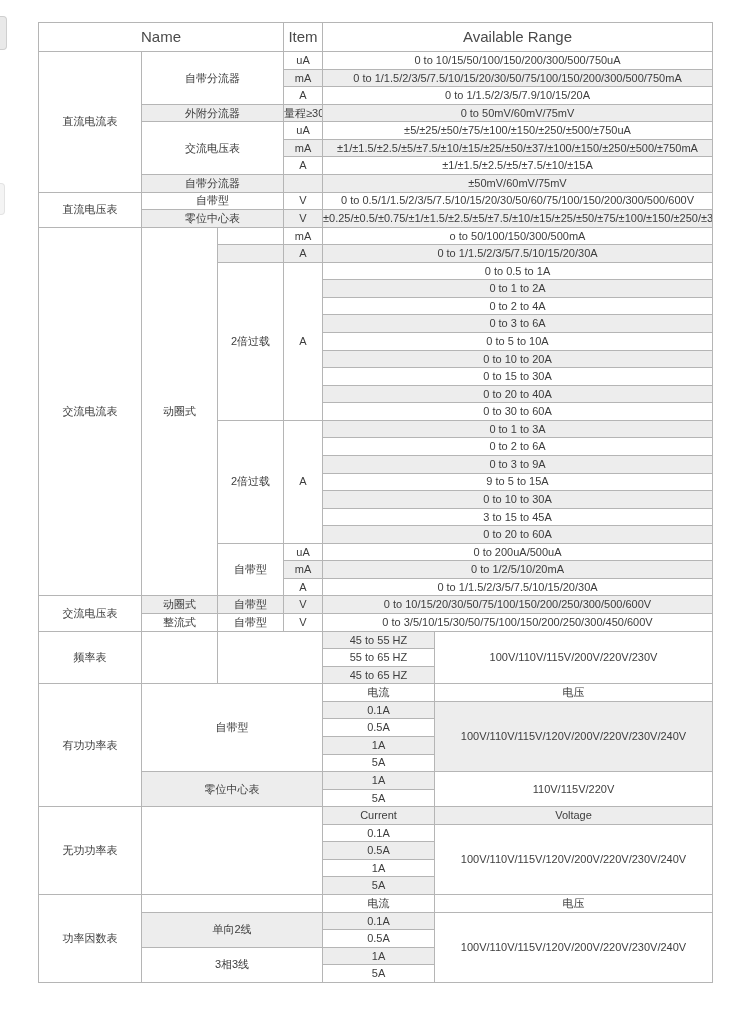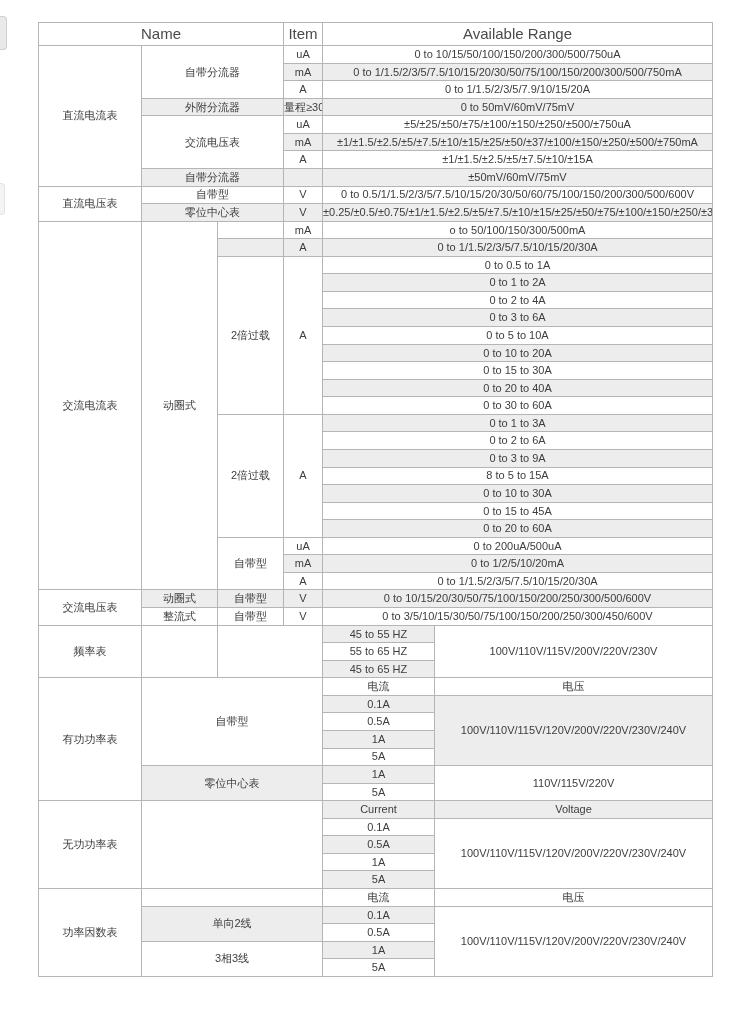--- a/index.html
+++ b/index.html
@@ -10,21 +10,21 @@
   .edge-frag.f1{top:16px;width:6px;height:32px;}
   .edge-frag.f2{top:183px;width:4px;height:30px;background:#f4f4f4;border-color:#e3e3e3;}
   #table-wrap{position:absolute;left:38px;top:22px;}
   table.spec{border-collapse:collapse;table-layout:fixed;width:674px;
              border:1px solid #9f9f9f;}
   table.spec th, table.spec td{
       border:1px solid #b5b5b5;padding:0;margin:0;
       text-align:center;vertical-align:middle;
       font-size:11px;color:#3d3d3d;white-space:nowrap;overflow:hidden;
       font-weight:normal;line-height:1.15;}
-  thead tr{height:23px;}
+  thead tr{height:29px;}
   tbody tr{height:17.57px;}
   table.spec th{font-size:15px;color:#4a4a4a;}
   td.g{background:#ededed;}
   td.sm{font-size:9.5px;}
   td.xs{font-size:8.5px;}
 </style>
 </head>
 <body>
 
 <div class="edge-frag f1"></div>
@@ -142,27 +142,27 @@
           <td rowspan="7">A</td>
           <td colspan="2" class="g">0 to 1 to 3A</td>
         </tr>
         <tr>
           <td colspan="2">0 to 2 to 6A</td>
         </tr>
         <tr>
           <td colspan="2" class="g">0 to 3 to 9A</td>
         </tr>
         <tr>
-          <td colspan="2">8 to 5 to 15A</td>
+          <td colspan="2">9 to 5 to 15A</td>
         </tr>
         <tr>
           <td colspan="2" class="g">0 to 10 to 30A</td>
         </tr>
         <tr>
-          <td colspan="2">0 to 15 to 45A</td>
+          <td colspan="2">3 to 15 to 45A</td>
         </tr>
         <tr>
           <td colspan="2" class="g">0 to 20 to 60A</td>
         </tr>
         <tr>
           <td rowspan="3">自带型</td>
           <td>uA</td>
           <td colspan="2">0 to 200uA/500uA</td>
         </tr>
         <tr>

